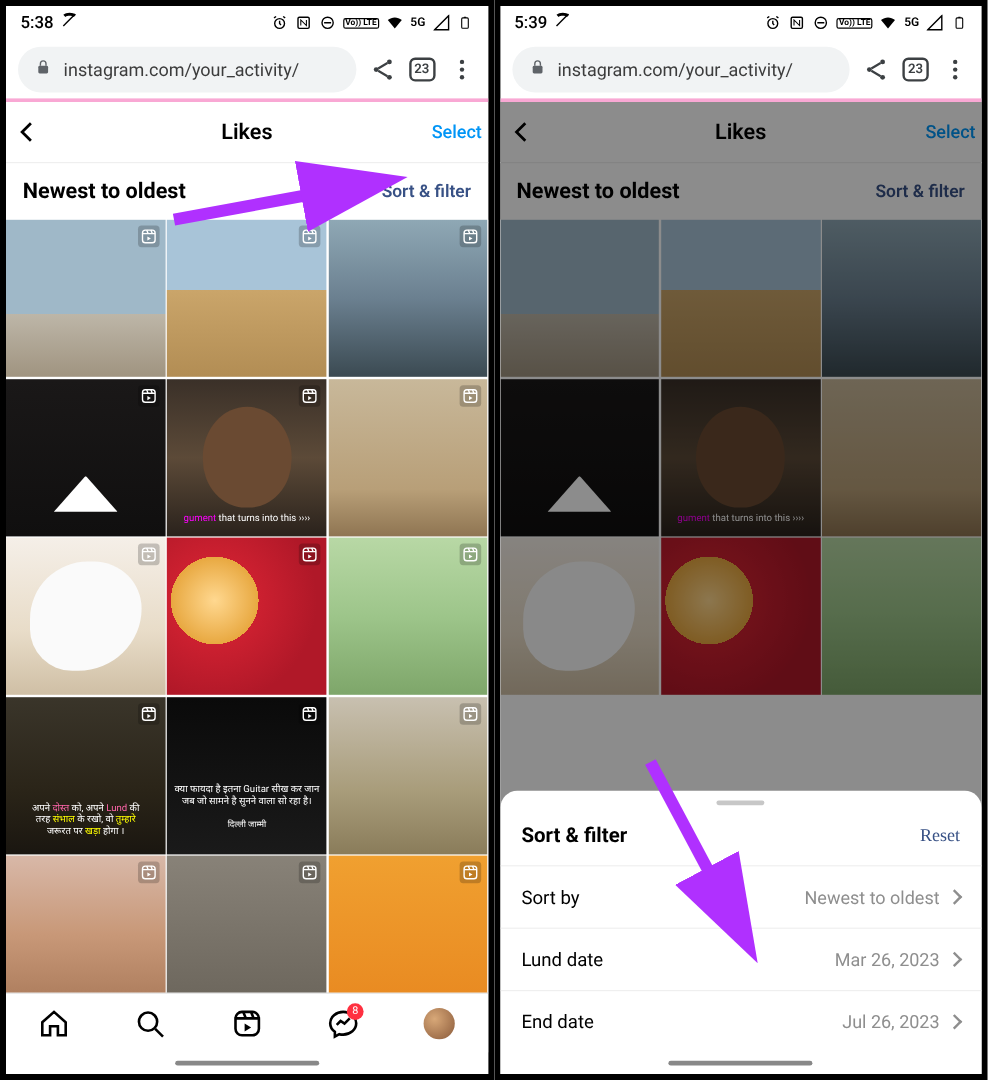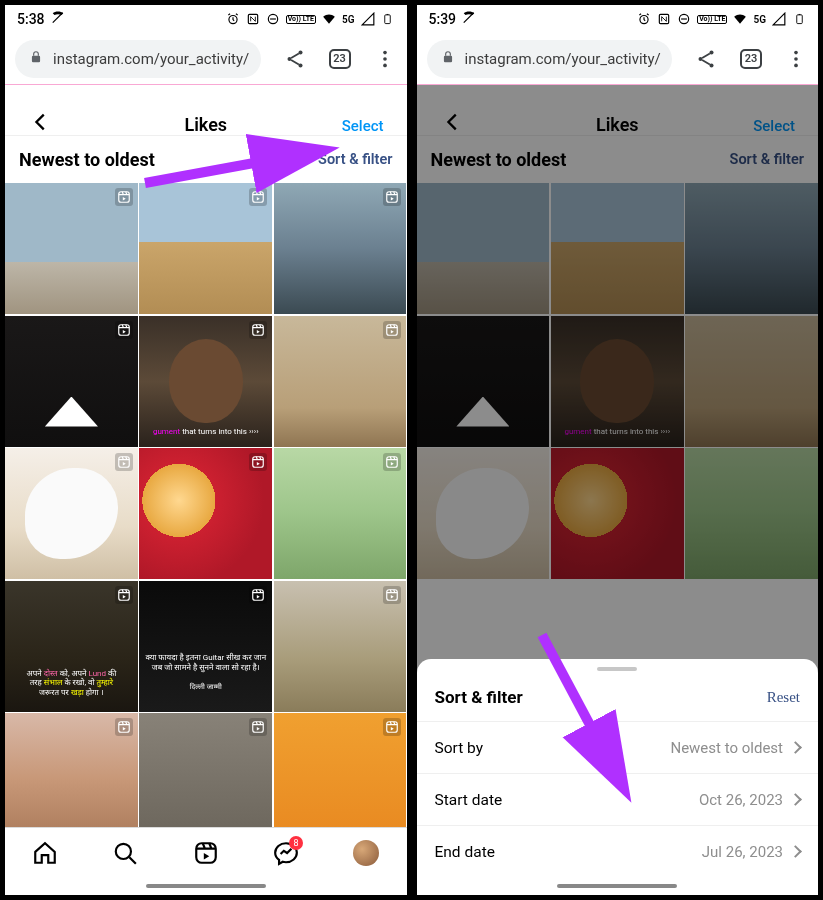--- a/index.html
+++ b/index.html
@@ -6,26 +6,26 @@
   body { background: #000; display: flex; justify-content: center; align-items: flex-start; }
   .canvas { width: 823px; height: 900px; background: #fff; display: flex; position: relative; }
   .phone { flex: 1; background: #fff; border: 5px solid #000; position: relative; overflow: hidden; display:flex; flex-direction:column;}
   
   .status-bar { height: 28px; padding: 0 12px; display: flex; align-items: center; font-size: 14px; color:#000; }
   .status-left { display:flex; align-items:center; gap:6px; font-weight:500;}
   .status-right { margin-left:auto; display:flex; align-items:center; gap:6px; font-size:12px;}
   .status-right .ico { width:14px; height:14px; display:flex; align-items:center; justify-content:center; }
   .lte { border:1px solid #000; border-radius:2px; font-size:7px; padding:0 1px; line-height:1;font-weight:bold;}
   
-  .chrome-bar { height: 52px; display: flex; align-items: center; padding: 0 10px; gap: 22px; border-bottom: 1px solid #f9a8d4;}
+  .chrome-bar { height: 52px; display: flex; align-items: center; padding: 0 10px; gap: 10px; border-bottom: 3px solid #f9a8d4;}
   .url-box { flex: 1; height: 38px; background: #f1f3f4; border-radius: 22px; display: flex; align-items: center; padding: 0 14px; gap: 10px; color:#3c3c3c; font-size:15px; overflow:hidden; white-space:nowrap;}
   .chrome-icon { width: 24px; height:24px; display:flex; align-items:center; justify-content:center; color:#3c4043;}
   .tab-count { width: 22px; height:20px; border:2px solid #3c4043; border-radius:5px; display:flex; align-items:center; justify-content:center; font-size:11px; font-weight:600; color:#3c4043;}
   
-  .page-header { height:50px; display:flex; align-items:flex-end; padding:0 23px;}
+  .page-header { height:50px; display:flex; align-items:center; padding:0 5px;}
   .back-btn { width:26px; height:26px; display:flex; align-items:center; justify-content:center;}
   .page-title { position:absolute; left:0; right:0; text-align:center; font-weight:600; font-size:18px; pointer-events:none;}
   .select-link { margin-left:auto; color:#0095f6; font-size:15px; font-weight:500;}
   
   .sort-row { height:48px; display:flex; align-items:center; justify-content:space-between; padding:0 14px; border-top:1px solid #efefef;}
   .sort-label { font-size:18px; font-weight:700;}
   .sort-filter-link { color:#385185; font-size:14.5px; font-weight:600;}
   
   .grid { flex:1; display:grid; grid-template-columns:repeat(3,1fr); gap:1.5px; overflow:hidden; background:#fff; grid-auto-rows: 131px;}
   .cell { position:relative; overflow:hidden; background:#777;}
@@ -484,23 +484,23 @@
           <span class="reset-link">Reset</span>
         </div>
         <div class="sheet-row">
           <span class="sheet-row-label">Sort by</span>
           <span class="sheet-row-value">
               <span>Newest to oldest</span>
               <span class="chev"></span>
             </span>
         </div>
         <div class="sheet-row">
-          <span class="sheet-row-label">Start date</span>
+          <span class="sheet-row-label">Lund date</span>
           <span class="sheet-row-value">
-              <span>Oct 26, 2023</span>
+              <span>Mar 26, 2023</span>
               <span class="chev"></span>
             </span>
         </div>
         <div class="sheet-row">
           <span class="sheet-row-label">End date</span>
           <span class="sheet-row-value">
               <span>Jul 26, 2023</span>
               <span class="chev"></span>
             </span>
         </div>

